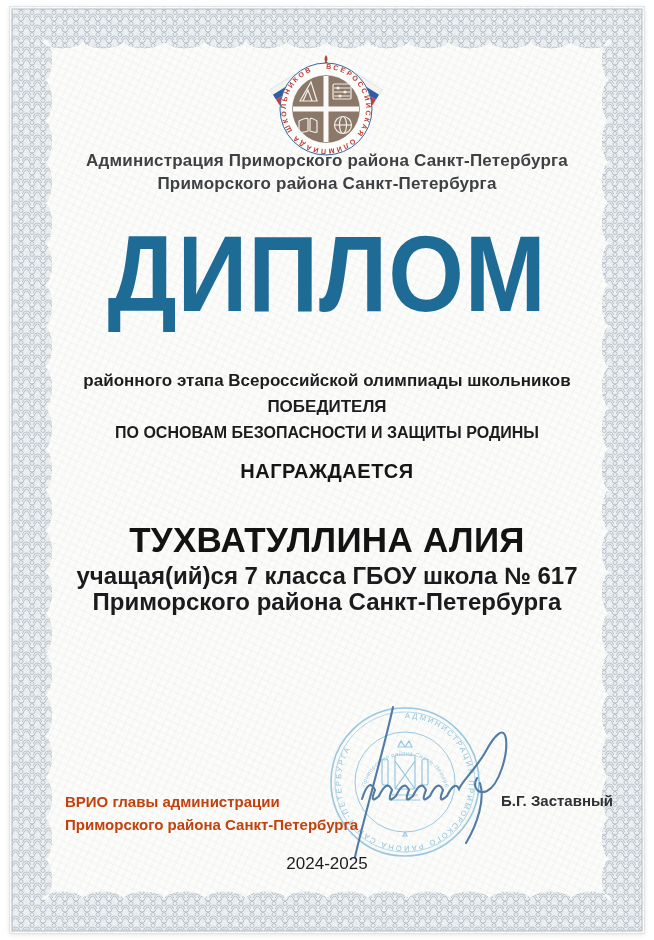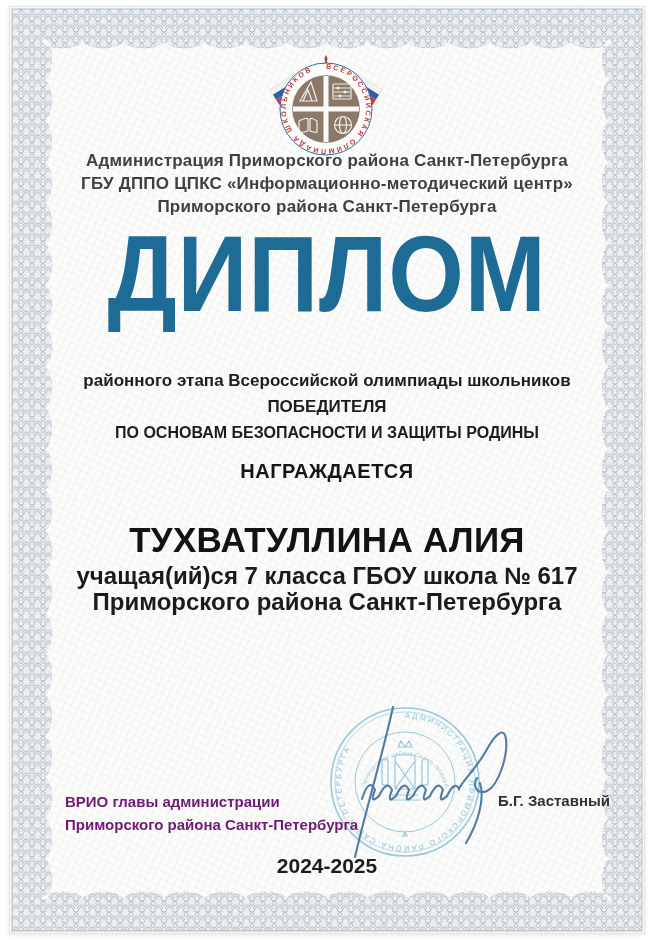--- a/index.html
+++ b/index.html
@@ -36,27 +36,27 @@
 
   .awarded{top:453px;font-size:20px;font-weight:700;color:#161616;letter-spacing:.5px;}
 
   .recipient-name{top:513px;font-size:35px;font-weight:700;color:#131313;letter-spacing:.3px;}
   .recipient-desc{top:556px;font-size:24px;font-weight:700;color:#1b1b1d;line-height:26px;}
 
   .stamp-wrap{position:absolute;left:300px;top:688px;width:225px;height:175px;}
 
   .signer-left{
     position:absolute;left:55px;top:783px;width:300px;text-align:left;
-    font-size:15px;font-weight:700;color:#701a75;line-height:23px;
+    font-size:15px;font-weight:700;color:#c2410c;line-height:23px;
   }
   .signer-name{
-    position:absolute;left:450px;top:785px;width:150px;text-align:right;
+    position:absolute;left:472px;top:785px;width:150px;text-align:center;
     font-size:15px;font-weight:700;color:#2f3134;
   }
-  .year{top:847px;font-size:21px;font-weight:700;color:#1d1d1f;}
+  .year{top:847px;font-size:17px;font-weight:400;color:#1d1d1f;}
 </style>
 </head>
 <body>
 
 <div class="certificate">
 
   <svg class="border-svg" width="634" height="926" viewBox="0 0 634 926">
     <defs>
       <pattern id="gp" width="11" height="11" patternUnits="userSpaceOnUse">
         <g fill="none" stroke="#a3adb8" stroke-width="0.7">
@@ -127,21 +127,20 @@
             <circle cx="82" cy="74" r="8.5"></circle>
             <path d="M73.5,74h17"></path>
             <ellipse cx="82" cy="74" rx="3.5" ry="8.5"></ellipse>
           </g>
         </g>
       </svg>
     </div>
 
     <div class="center issuer">
       <div>Администрация Приморского района Санкт-Петербурга</div>
-      <div>ГБУ ДППО ЦПКС «Информационно-методический центр»</div>
       <div>Приморского района Санкт-Петербурга</div>
     </div>
 
     <div class="center title">ДИПЛОМ</div>
 
     <div class="center award">
       <div>районного этапа Всероссийской олимпиады школьников</div>
       <div>ПОБЕДИТЕЛЯ</div>
       <div class="subject">ПО ОСНОВАМ БЕЗОПАСНОСТИ И ЗАЩИТЫ РОДИНЫ</div>
     </div>

